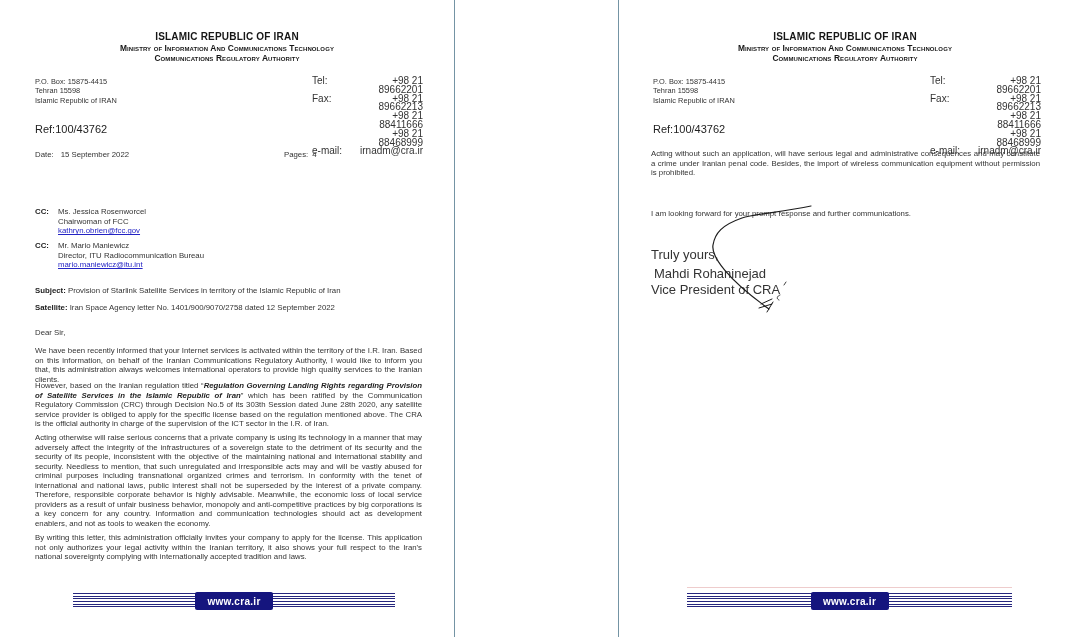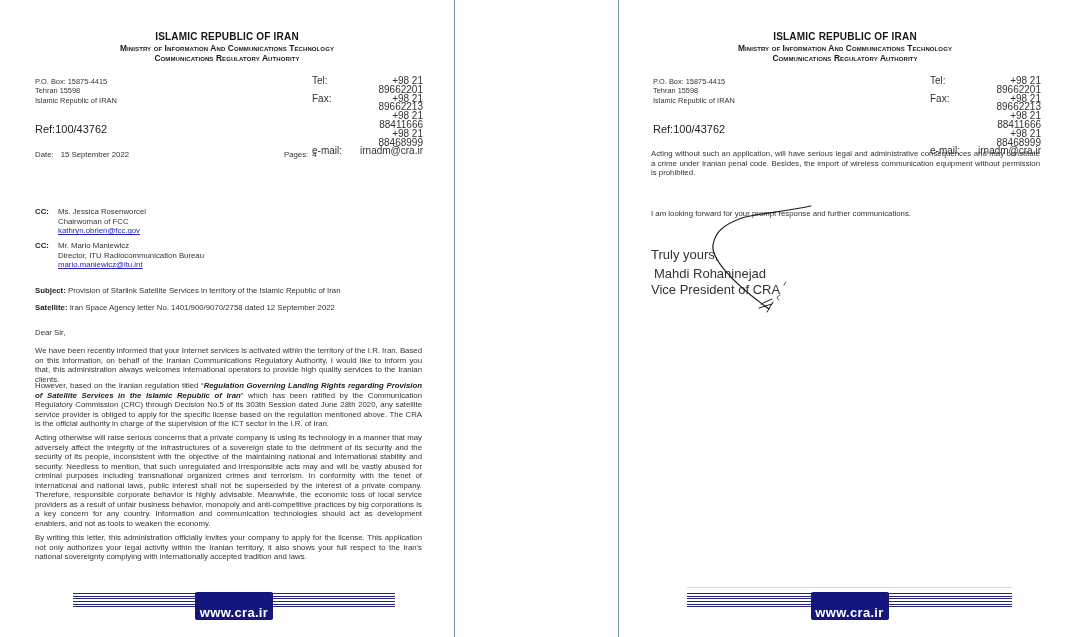--- a/index.html
+++ b/index.html
@@ -63,23 +63,23 @@
   #signer-name{top:266px;left:36px;}
   #signer-title{top:282px;}
 
   .signature-svg{position:absolute;left:0;top:195px;width:250px;height:140px;z-index:5;}
 
   .footer{position:absolute;top:593px;height:15px;
           background:repeating-linear-gradient(180deg,#26267e 0px,#26267e 1px,#ffffff 1px,#ffffff 2.7px);}
   #footer-left{left:73px;width:322px;}
   #footer-right{left:69px;width:325px;}
   .footer-box{position:absolute;left:50%;top:-1px;transform:translateX(-50%);
-              width:78px;height:28px;background:#15157e;border-radius:2px;
-              color:#ffffff;font-size:13px;font-weight:bold;
-              display:flex;align-items:flex-end;justify-content:center;letter-spacing:.3px;}
+              width:78px;height:18px;background:#15157e;border-radius:2px;
+              color:#ffffff;font-size:10px;font-weight:bold;
+              display:flex;align-items:center;justify-content:center;letter-spacing:.3px;}
   .scan-artifact{position:absolute;top:587px;left:69px;width:325px;height:1px;
                  background:rgba(205,110,110,.35);}
 </style>
 </head>
 <body>
 
 <div class="page-edge" id="edge-1"></div>
 <div class="page-edge" id="edge-2"></div>
 
 <div class="page" id="page-left">

